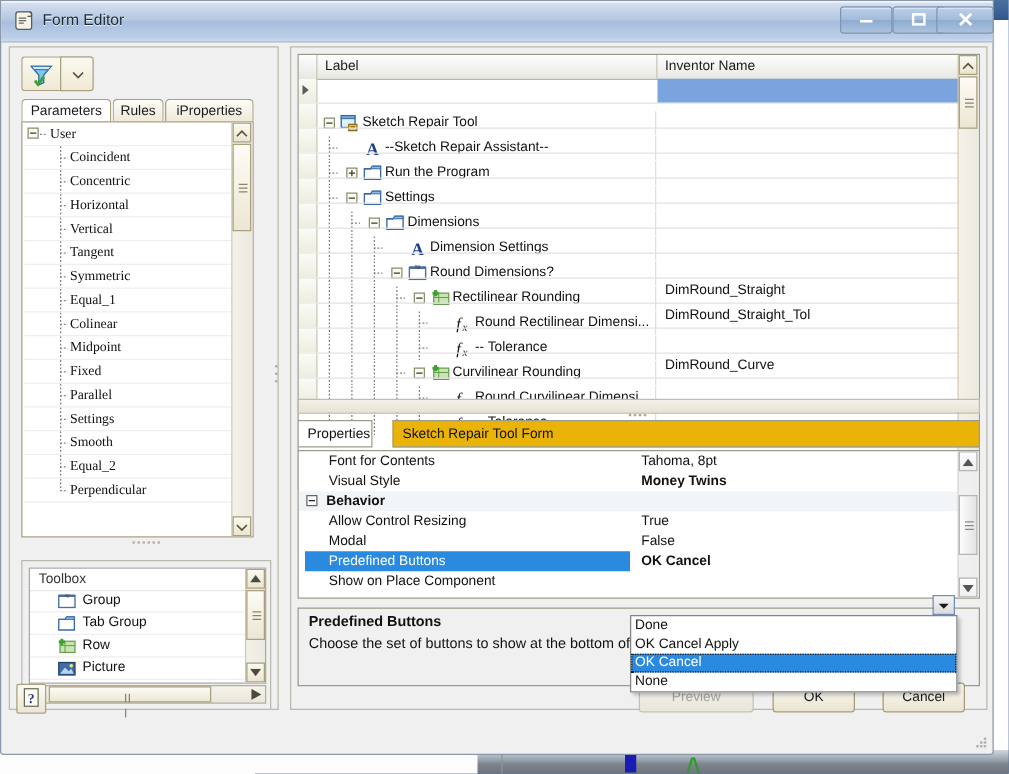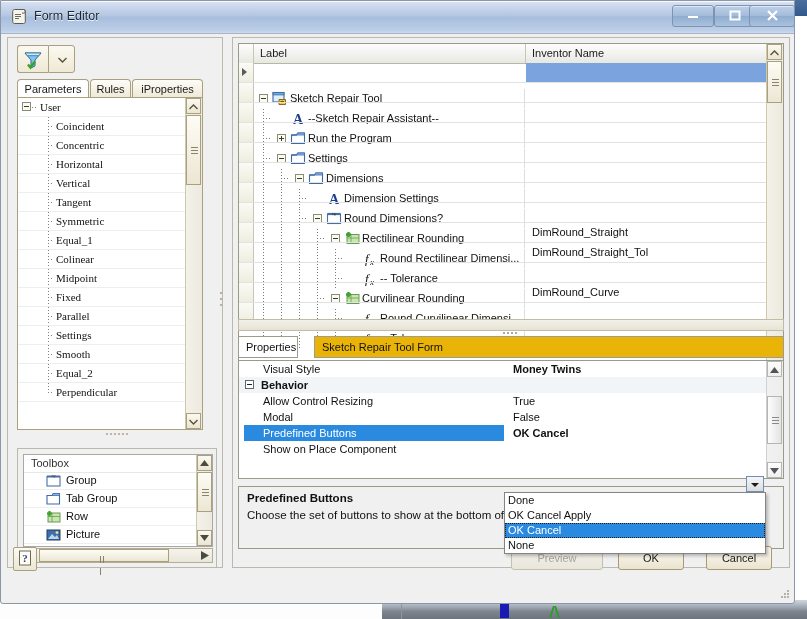--- a/index.html
+++ b/index.html
@@ -736,20 +736,24 @@
       </div>
 
       <div id="ptabs">
         <div class="ptab" id="ptab0">Properties</div>
         <div class="ptab" id="ptab1">Sketch Repair Tool Form</div>
       </div>
 
       <div id="prop-box">
         <div id="prop-rows">
             <div class="pprow">
+              <span class="pname">Font for Contents</span>
+              <span class="pval">Tahoma, 8pt</span>
+            </div>
+            <div class="pprow">
               <span class="pname">Visual Style</span>
               <span class="pval vbold">Money Twins</span>
             </div>
             <div class="pprow cat">
               <span class="cat-minus"></span>
               <span class="pname">Behavior</span>
             </div>
             <div class="pprow">
               <span class="pname">Allow Control Resizing</span>
               <span class="pval">True</span>

